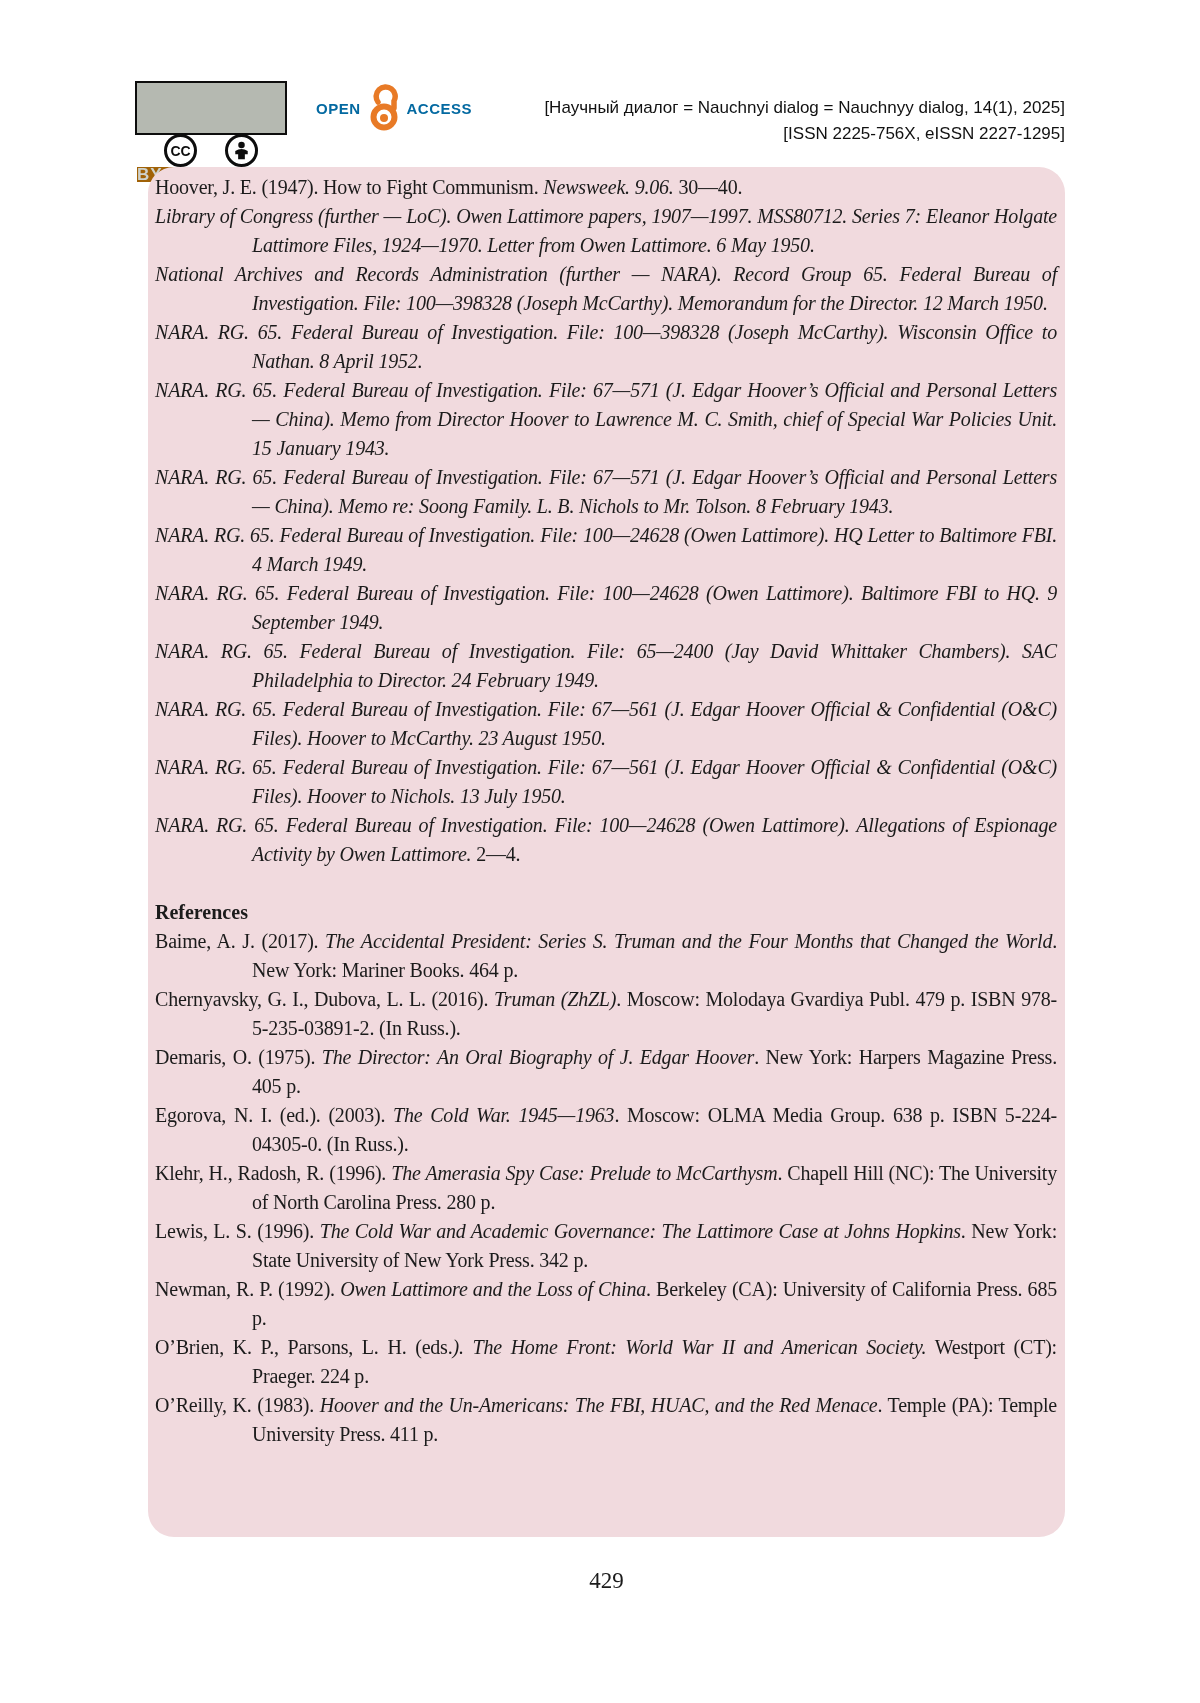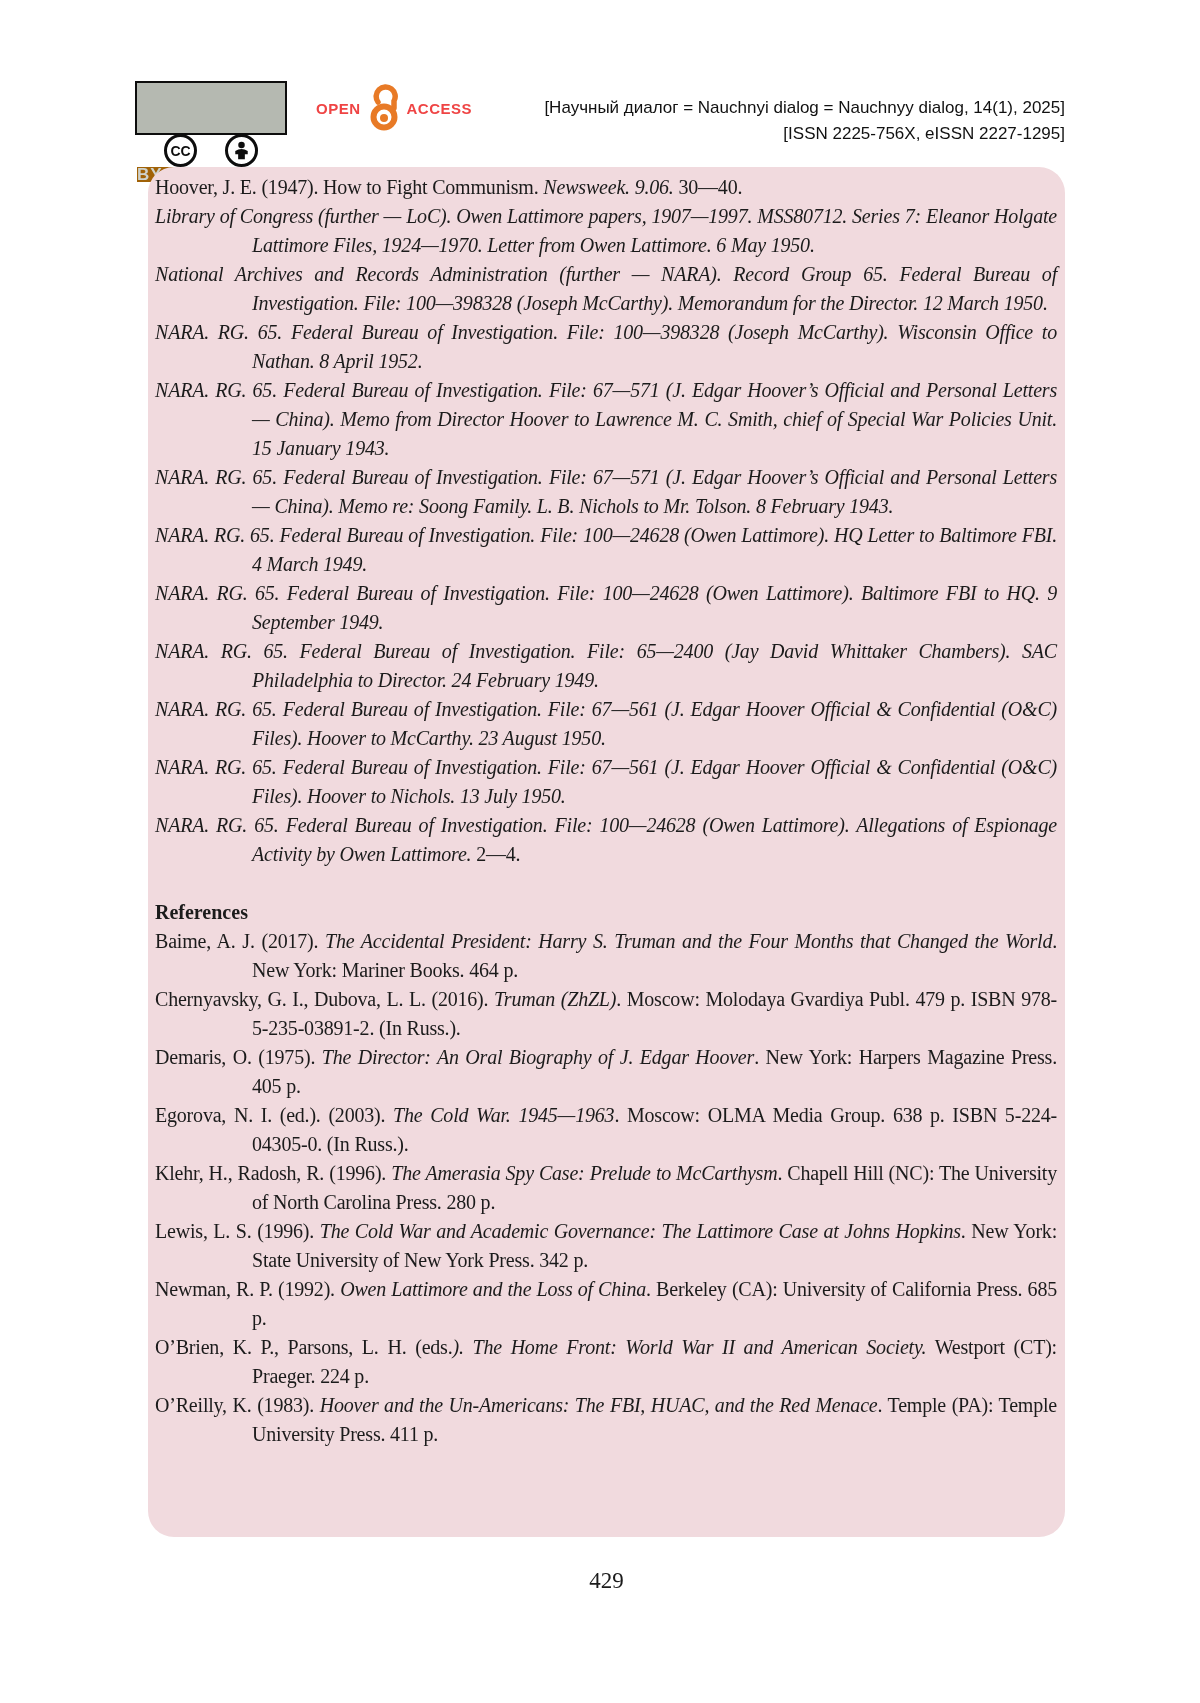--- a/index.html
+++ b/index.html
@@ -37,21 +37,21 @@
   .cc-badge-bottom{
     height:15px;background:#a16207;color:#cfd2cc;
     font-family:"Liberation Sans","DejaVu Sans",sans-serif;
     font-weight:bold;font-size:17px;line-height:15px;text-align:left;
     letter-spacing:1px;
   }
   .oa-logo{
     position:absolute;left:316px;top:84px;height:48px;
     display:flex;align-items:center;gap:4px;
     font-family:"Liberation Sans","DejaVu Sans",sans-serif;
-    font-weight:bold;font-size:15px;color:#ef4444;
+    font-weight:bold;font-size:15px;color:#0369a1;
     letter-spacing:0.5px;
   }
   .oa-lock{width:38px;height:48px;display:block;}
   .journal-info{
     position:absolute;right:135px;top:95px;
     text-align:right;
     font-family:"Liberation Sans","DejaVu Sans",sans-serif;
     font-size:17px;line-height:26px;color:#111;
   }
 
@@ -125,21 +125,21 @@
         <p class="entry"><span class="it">NARA. RG. 65. Federal Bureau of Investigation. File: 100—24628 (Owen Lattimore). HQ Letter to Baltimore FBI. 4 March 1949.</span></p>
         <p class="entry"><span class="it">NARA. RG. 65. Federal Bureau of Investigation. File: 100—24628 (Owen Lattimore). Baltimore FBI to HQ. 9 September 1949.</span></p>
         <p class="entry"><span class="it">NARA. RG. 65. Federal Bureau of Investigation. File: 65—2400 (Jay David Whittaker Chambers). SAC Philadelphia to Director. 24 February 1949.</span></p>
         <p class="entry"><span class="it">NARA. RG. 65. Federal Bureau of Investigation. File: 67—561 (J. Edgar Hoover Official &amp; Confidential (O&amp;C) Files). Hoover to McCarthy. 23 August 1950.</span></p>
         <p class="entry"><span class="it">NARA. RG. 65. Federal Bureau of Investigation. File: 67—561 (J. Edgar Hoover Official &amp; Confidential (O&amp;C) Files). Hoover to Nichols. 13 July 1950.</span></p>
         <p class="entry"><span class="it">NARA. RG. 65. Federal Bureau of Investigation. File: 100—24628 (Owen Lattimore). Allegations of Espionage Activity by Owen Lattimore. </span><span>2—4.</span></p>
       </div>
     <div class="section-gap"></div>
     <h2 class="ref-title">References</h2>
     <div id="references">
-        <p class="entry"><span>Baime, A. J. (2017). </span><span class="it">The Accidental President: Harry S. Truman and the Four Months that Changed the World</span><span>. New York: Mariner Books. 464 p.</span></p>
+        <p class="entry"><span>Baime, A. J. (2017). </span><span class="it">The Accidental President: Series S. Truman and the Four Months that Changed the World</span><span>. New York: Mariner Books. 464 p.</span></p>
         <p class="entry"><span>Chernyavsky, G. I., Dubova, L. L. (2016). </span><span class="it">Truman (ZhZL)</span><span>. Moscow: Molodaya Gvardiya Publ. 479 p. ISBN 978-5-235-03891-2. (In Russ.).</span></p>
         <p class="entry"><span>Demaris, O. (1975). </span><span class="it">The Director: An Oral Biography of J. Edgar Hoover</span><span>. New York: Harpers Magazine Press. 405 p.</span></p>
         <p class="entry"><span>Egorova, N. I. (ed.). (2003). </span><span class="it">The Cold War. 1945—1963</span><span>. Moscow: OLMA Media Group. 638 p. ISBN 5-224-04305-0. (In Russ.).</span></p>
         <p class="entry"><span>Klehr, H., Radosh, R. (1996). </span><span class="it">The Amerasia Spy Case: Prelude to McCarthysm</span><span>. Chapell Hill (NC): The University of North Carolina Press. 280 p.</span></p>
         <p class="entry"><span>Lewis, L. S. (1996). </span><span class="it">The Cold War and Academic Governance: The Lattimore Case at Johns Hopkins</span><span>. New York: State University of New York Press. 342 p.</span></p>
         <p class="entry"><span>Newman, R. P. (1992). </span><span class="it">Owen Lattimore and the Loss of China</span><span>. Berkeley (CA): University of California Press. 685 p.</span></p>
         <p class="entry"><span>O’Brien, K. P., Parsons, L. H. (eds.</span><span class="it">). The Home Front: World War II and American Society.</span><span> Westport (CT): Praeger. 224 p.</span></p>
         <p class="entry"><span>O’Reilly, K. (1983). </span><span class="it">Hoover and the Un-Americans: The FBI, HUAC, and the Red Menace</span><span>. Temple (PA): Temple University Press. 411 p.</span></p>
       </div>
   </div>

